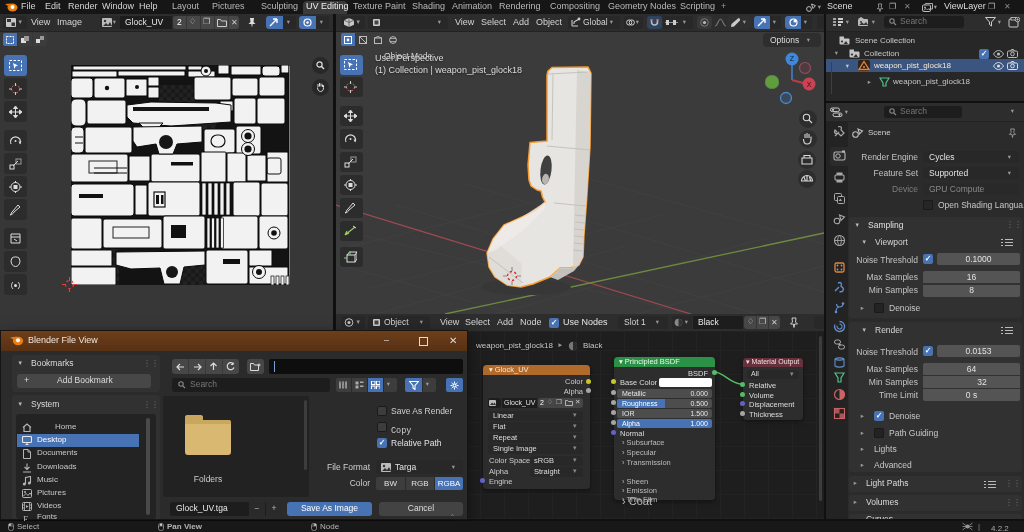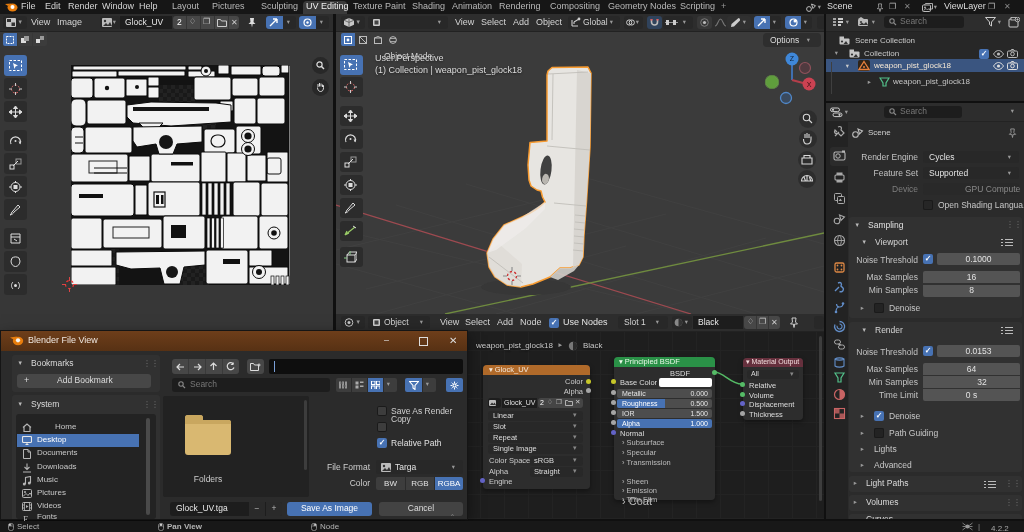--- a/index.html
+++ b/index.html
@@ -695,21 +695,21 @@
 <div class="lab" style="left:830px;top:152px;width:88px;">Render Engine</div>
 <div class="wdg" style="left:923px;top:151px;width:96px;height:12px;"></div>
 <div class="val" style="left:929px;top:152px;">Cycles</div>
 <div class="tx" style="left:1007px;top:151px;color:#999;transform:scale(0.7)">▾</div>
 <div class="lab" style="left:830px;top:168px;width:88px;">Feature Set</div>
 <div class="wdg" style="left:923px;top:167px;width:96px;height:12px;"></div>
 <div class="val" style="left:929px;top:168px;">Supported</div>
 <div class="tx" style="left:1007px;top:167px;color:#999;transform:scale(0.7)">▾</div>
 <div class="lab" style="left:830px;top:184px;width:88px;color:#7e7e7e;">Device</div>
 <div class="wdg" style="left:923px;top:183px;width:96px;height:12px;opacity:0.55;"></div>
-<div class="val" style="left:929px;top:184px;color:#8a8a8a;margin-left:36px;">GPU Compute</div>
+<div class="val" style="left:929px;top:184px;color:#8a8a8a;">GPU Compute</div>
 <div class="cb" style="left:923px;top:200px;"></div>
 <div class="val" style="left:938px;top:200px;color:#c8c8c8;">Open Shading Langua...</div>
 
 <div class="pnl" style="left:849px;top:217px;width:173px;height:101px;"></div>
 <div class="tx" style="left:855px;top:219px;color:#bbb;transform:scale(0.75)">▾</div>
 <div class="val" style="left:868px;top:220px;color:#e0e0e0;">Sampling</div>
 <div class="tx8" style="left:1006px;top:219px;color:#777;">⋮⋮</div>
 <div class="tx" style="left:862px;top:236px;color:#bbb;transform:scale(0.75)">▾</div>
 <div class="val" style="left:875px;top:237px;color:#d5d5d5;">Viewport</div>
 <svg class="r" style="left:1001px;top:238px" width="12" height="9" viewBox="0 0 12 9">
@@ -848,21 +848,21 @@
 <div class="tx8" style="left:547px;top:397px;color:#ccc;font-size:6.5px;line-height:10px;">♢</div>
 <div class="tx8" style="left:556px;top:397px;color:#ccc;font-size:6.5px;line-height:10px;">❐</div>
 <svg class="r" style="left:565px;top:400px" width="8" height="6" viewBox="0 0 8 6">
       <path d="M0.5 5.5 L0.5 0.5 L2.5 0.5 L3.5 1.5 L7.5 1.5 L7.5 5.5 Z" fill="none" stroke="#ccc" stroke-width="0.8"></path>
     </svg>
 <div class="tx8" style="left:575px;top:397px;color:#ccc;font-size:6.5px;line-height:10px;">✕</div>
 <div class="wdg" style="left:488px;top:411px;width:95px;height:10px;background:#282828;"></div>
 <div class="tx8" style="left:493px;top:410px;color:#ddd;font-size:7.5px;">Linear</div>
 <div class="tx8" style="left:573px;top:409px;color:#888;font-size:7px;">▾</div>
 <div class="wdg" style="left:488px;top:422px;width:95px;height:10px;background:#282828;"></div>
-<div class="tx8" style="left:493px;top:421px;color:#ddd;font-size:7.5px;">Slot</div>
+<div class="tx8" style="left:493px;top:421px;color:#ddd;font-size:7.5px;">Flat</div>
 <div class="tx8" style="left:573px;top:420px;color:#888;font-size:7px;">▾</div>
 <div class="wdg" style="left:488px;top:433px;width:95px;height:10px;background:#282828;"></div>
 <div class="tx8" style="left:493px;top:432px;color:#ddd;font-size:7.5px;">Repeat</div>
 <div class="tx8" style="left:573px;top:431px;color:#888;font-size:7px;">▾</div>
 <div class="wdg" style="left:488px;top:444px;width:95px;height:10px;background:#282828;"></div>
 <div class="tx8" style="left:493px;top:443px;color:#ddd;font-size:7.5px;">Single Image</div>
 <div class="tx8" style="left:573px;top:442px;color:#888;font-size:7px;">▾</div>
 <div class="tx8" style="left:489px;top:455px;color:#ccc;font-size:7.5px;">Color Space</div>
 <div class="wdg" style="left:530px;top:456px;width:53px;height:10px;background:#282828;"></div>
 <div class="tx8" style="left:534px;top:455px;color:#ddd;font-size:7.5px;">sRGB</div>
@@ -870,21 +870,21 @@
 <div class="tx8" style="left:489px;top:466px;color:#ccc;font-size:7.5px;">Alpha</div>
 <div class="wdg" style="left:530px;top:467px;width:53px;height:10px;background:#282828;"></div>
 <div class="tx8" style="left:534px;top:466px;color:#ddd;font-size:7.5px;">Straight</div>
 <div class="tx8" style="left:573px;top:465px;color:#888;font-size:7px;">▾</div>
 <div class="r" style="left:480px;top:478px;width:5px;height:5px;border-radius:3px;background:#6363c7;"></div>
 <div class="tx8" style="left:489px;top:476px;color:#ccc;font-size:7.5px;">Engine</div>
 
 <div class="r" style="left:614px;top:357px;width:101px;height:143px;background:rgba(46,46,46,0.96);border-radius:4px;box-shadow:0 2px 5px rgba(0,0,0,0.4);"></div>
 <div class="r" style="left:614px;top:357px;width:101px;height:10px;background:#2a9147;border-radius:4px 4px 0 0;"></div>
 <div class="tx8" style="left:619px;top:356px;color:#eafae9;font-size:7.5px;">▾ Principled BSDF</div>
-<div class="tx8" style="left:670px;top:368px;width:38px;color:#ddd;font-size:7.5px;">BSDF</div>
+<div class="tx8" style="left:670px;top:368px;width:38px;text-align:right;color:#ddd;font-size:7.5px;">BSDF</div>
 <div class="r" style="left:712px;top:370px;width:5px;height:5px;border-radius:3px;background:#55bb66;"></div>
 <div class="r" style="left:611px;top:379px;width:5px;height:5px;border-radius:3px;background:#c7c729;"></div>
 <div class="tx8" style="left:620px;top:377px;color:#ddd;font-size:7.5px;">Base Color</div>
 <div class="r" style="left:659px;top:378px;width:53px;height:9px;background:#fff;border-radius:2px;"></div>
 <div class="r" style="left:611px;top:390px;width:5px;height:5px;border-radius:3px;background:#a5a5a5;"></div>
 <div class="r" style="left:617px;top:389px;width:95px;height:9px;background:#4d4d4d;border-radius:2px;"></div>
 <div class="tx8" style="left:622px;top:388px;color:#e5e5e5;font-size:7px;">Metallic</div>
 <div class="tx8" style="left:660px;top:388px;width:48px;text-align:right;color:#e5e5e5;font-size:7px;">0.000</div>
 <div class="r" style="left:611px;top:400px;width:5px;height:5px;border-radius:3px;background:#a5a5a5;"></div>
 <div class="r" style="left:617px;top:399px;width:95px;height:9px;background:#4d4d4d;border-radius:2px;"></div>
@@ -1060,21 +1060,21 @@
 <div class="r" style="left:304px;top:400px;width:3px;height:70px;background:#3d3d3d;border-radius:2px;"></div>
 <svg class="r" style="left:183px;top:412px" width="50" height="44" viewBox="0 0 50 44">
       <path d="M2 6 C2 4 3 3 5 3 L17 3 C19 3 20 4 20 6 L20 8 L45 8 C47 8 48 9 48 11 L48 40 C48 42 47 43 45 43 L5 43 C3 43 2 42 2 40 Z" fill="#d9b871"></path>
       <path d="M2 12 L48 12 L48 10 C48 8.6 47 8 45.5 8 L20 8 L20 6 C20 4 19 3 17 3 L5 3 C3 3 2 4 2 6 Z" fill="#c9a75f"></path>
     </svg>
 <div class="tx" style="left:183px;top:473px;width:50px;text-align:center;color:#cdcdcd;font-size:8.5px;">Folders</div>
 
 <div class="cb" style="left:377px;top:406px;background:#3d3d3d;"></div>
 <div class="val" style="left:391px;top:406px;color:#d0d0d0;">Save As Render</div>
 <div class="cb" style="left:377px;top:422px;background:#3d3d3d;"></div>
-<div class="val" style="left:391px;top:414px;color:#d0d0d0;">Copy</div>
+<div class="val" style="left:391px;top:426px;color:#d0d0d0;font-family:Liberation Mono, monospace;">Copy</div>
 <div class="cbb" style="left:377px;top:438px;">✓</div>
 <div class="val" style="left:391px;top:438px;color:#e2e2e2;">Relative Path</div>
 <div class="lab" style="left:290px;top:462px;width:80px;color:#cfcfcf;">File Format</div>
 <div class="wdg" style="left:376px;top:460px;width:87px;height:14px;"></div>
 <svg class="r" style="left:381px;top:463px" width="10" height="9" viewBox="0 0 10 9">
       <rect width="10" height="9" rx="1" fill="#bbb"></rect>
       <circle cx="3" cy="3" r="1.2" fill="#333"></circle>
       <path d="M1 8 L4 5 L6 7 L8 4 L10 8 Z" fill="#333"></path>
     </svg>
 <div class="val" style="left:395px;top:462px;">Targa</div>

